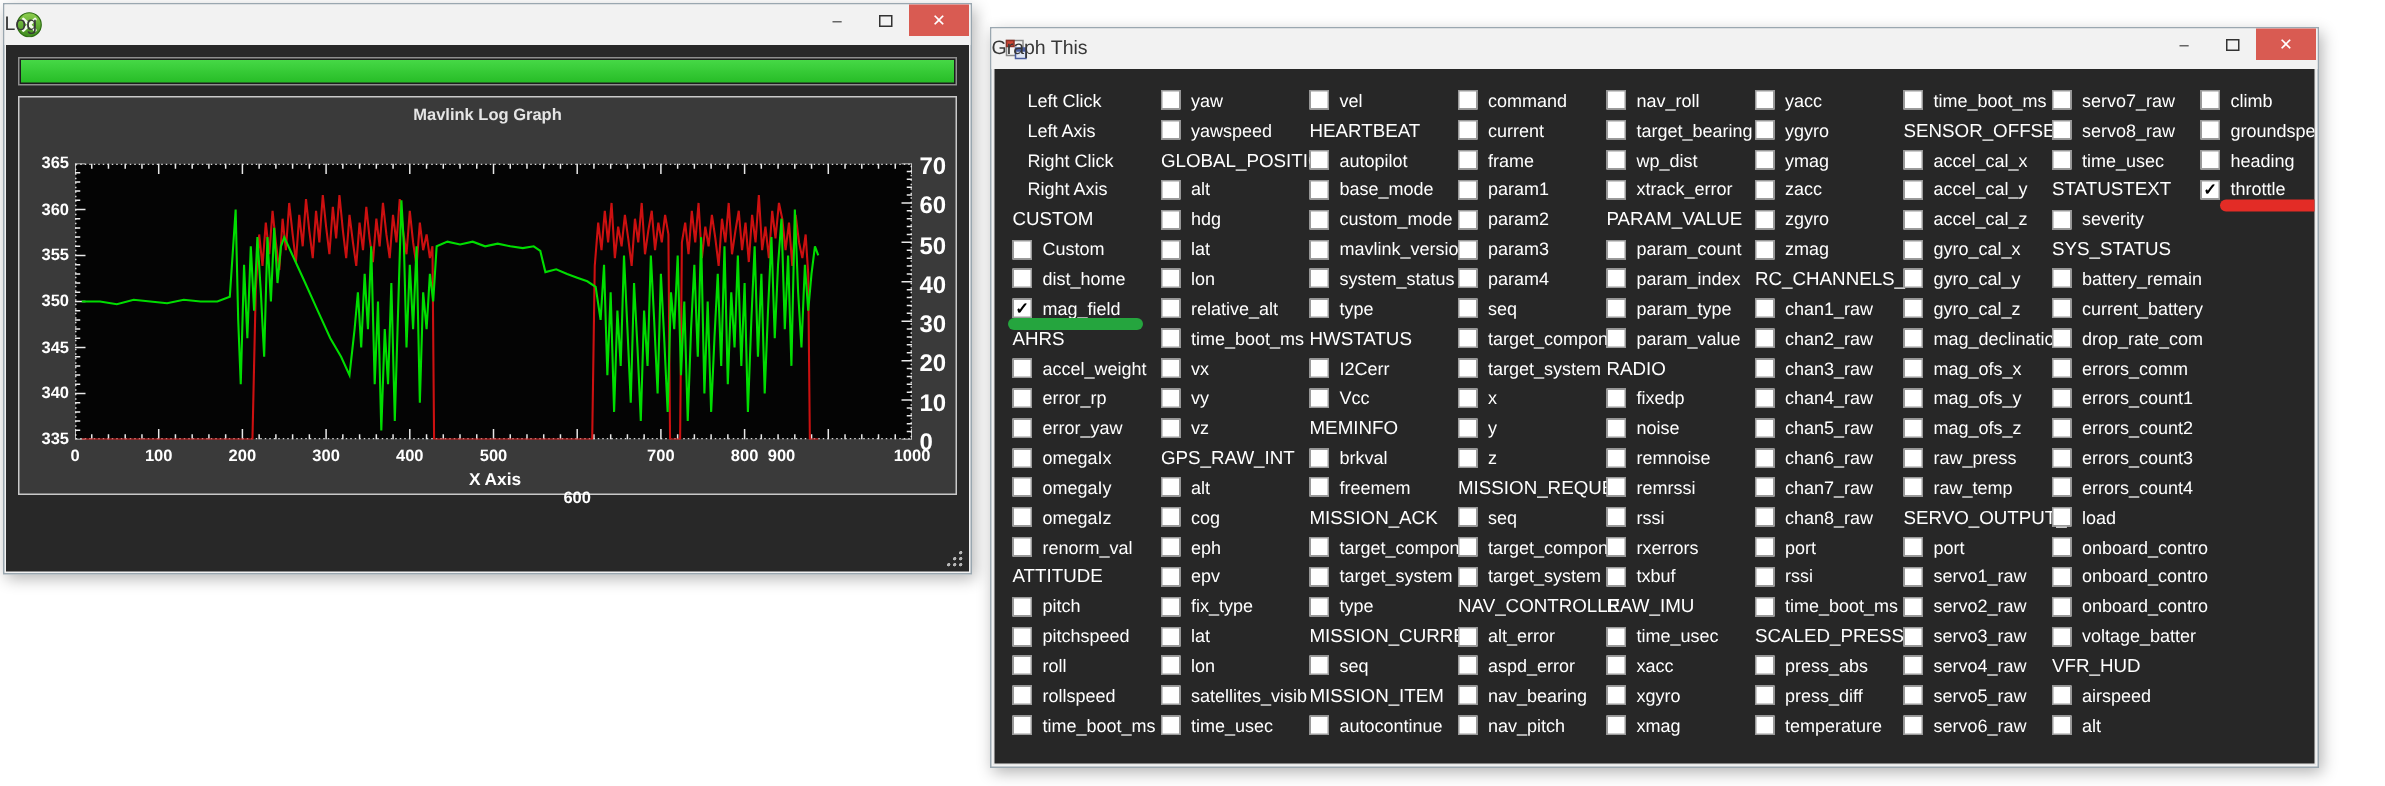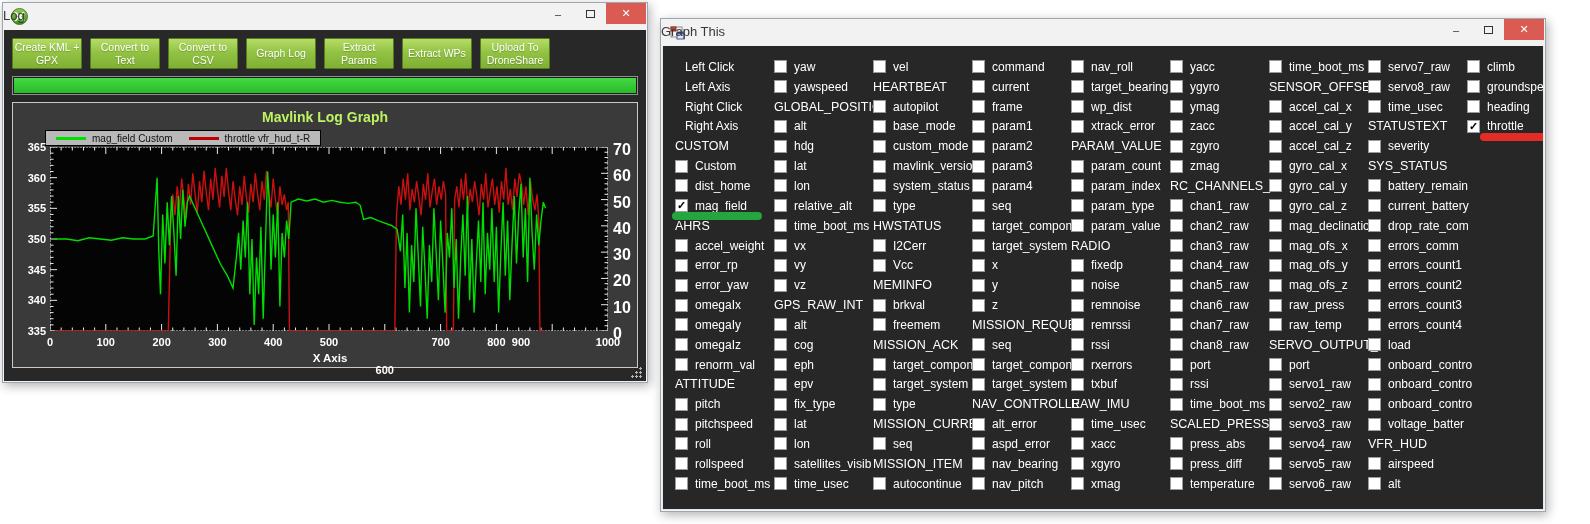--- a/index.html
+++ b/index.html
@@ -19,21 +19,21 @@
   #log-content { position:absolute; left:1px; right:1px; top:27px; bottom:1px; background:#282828; padding:8px 8px 0 8px; }
   .toolbar { display:flex; gap:8px; height:31px; margin-bottom:7px; }
   .g-btn { width:70px; height:31px; display:flex; align-items:center; justify-content:center; text-align:center;
            font-size:10.5px; line-height:1.2; color:#ffffff; text-shadow:0 1px 1px rgba(40,70,0,.35);
            background:linear-gradient(180deg,#b5dc66 0%, #93c344 45%, #7fb034 100%);
            border:1px solid #557c20; border-radius:1px; cursor:default; }
   .progress { height:19px; border:1px solid #8f8f8f; background:#1c1c1c; padding:1px; margin-bottom:7px; }
   .progress .fill { height:100%; background:linear-gradient(180deg,#46d846,#27bd27); }
 
   .chart-pane { position:relative; height:266px; background:#3a3a3a; border:1px solid #c9c9c9; }
-  .chart-title { position:absolute; top:6px; left:0; right:0; text-align:center; color:#bef264; font-weight:bold; font-size:14px; }
+  .chart-title { position:absolute; top:6px; left:0; right:0; text-align:center; color:#e5e5e5; font-weight:bold; font-size:11px; }
   .legend { position:absolute; left:32px; top:27px; height:16px; background:#b9b9b9; border:1px solid #000;
             display:flex; align-items:center; gap:16px; padding:0 10px; }
   .legend-item { display:flex; align-items:center; gap:6px; font-size:10px; color:#101010; }
   .legend-swatch { width:30px; height:3px; }
   .plot-svg { position:absolute; left:37px; top:44px; }
   .ytick-l { position:absolute; width:30px; text-align:right; left:3px; color:#fff; font-weight:bold; font-size:11px; }
   .ytick-r { position:absolute; left:600px; color:#fff; font-weight:bold; font-size:16px; }
   .xtick { position:absolute; top:233px; transform:translateX(-50%); color:#fff; font-weight:bold; font-size:11px; }
   .xaxis-label { position:absolute; top:249px; left:37px; width:560px; text-align:center; color:#fff; font-weight:bold; font-size:11.5px; }
   .grip { position:absolute; right:3px; bottom:2px; width:11px; height:11px;
@@ -82,44 +82,25 @@
     <span class="title">Log</span>
     <span class="win-controls">
       <span class="win-btn">–</span>
       <span class="win-btn">
           <span class="max-glyph"></span>
         </span>
       <span class="win-btn close">✕</span>
     </span>
   </div>
   <div id="log-content">
-    <div class="toolbar" id="log-toolbar">
-        <div class="g-btn">Create KML + GPX</div>
-        <div class="g-btn">Convert to Text</div>
-        <div class="g-btn">Convert to CSV</div>
-        <div class="g-btn">Graph Log</div>
-        <div class="g-btn">Extract Params</div>
-        <div class="g-btn">Extract WPs</div>
-        <div class="g-btn">Upload To DroneShare</div>
-      </div>
     <div class="progress">
         <div class="fill" id="progress-fill" style="width: 100%;"></div>
       </div>
     <div class="chart-pane">
       <div class="chart-title">Mavlink Log Graph</div>
-      <div class="legend" id="chart-legend">
-          <span class="legend-item">
-            <span class="legend-swatch" style="background: rgb(0, 224, 0);"></span>
-            <span>mag_field Custom</span>
-          </span>
-          <span class="legend-item">
-            <span class="legend-swatch" style="background: rgb(192, 0, 0);"></span>
-            <span>throttle vfr_hud_t-R</span>
-          </span>
-        </div>
       <svg class="plot-svg" id="plot-svg" width="558" height="184">
           <rect x="0.5" y="0.5" width="557" height="183" fill="#040404" stroke="#d8d8d8" stroke-dasharray="1 2"></rect>
           <line x1="0" y1="184" x2="0" y2="177" stroke="#e8e8e8" stroke-width="1"></line>
           <line x1="0" y1="0" x2="0" y2="7" stroke="#e8e8e8" stroke-width="1"></line>
           <line x1="11.16" y1="184" x2="11.16" y2="180.5" stroke="#e8e8e8" stroke-width="1"></line>
           <line x1="11.16" y1="0" x2="11.16" y2="3.5" stroke="#e8e8e8" stroke-width="1"></line>
           <line x1="22.32" y1="184" x2="22.32" y2="180.5" stroke="#e8e8e8" stroke-width="1"></line>
           <line x1="22.32" y1="0" x2="22.32" y2="3.5" stroke="#e8e8e8" stroke-width="1"></line>
           <line x1="33.48" y1="184" x2="33.48" y2="180.5" stroke="#e8e8e8" stroke-width="1"></line>
           <line x1="33.48" y1="0" x2="33.48" y2="3.5" stroke="#e8e8e8" stroke-width="1"></line>

